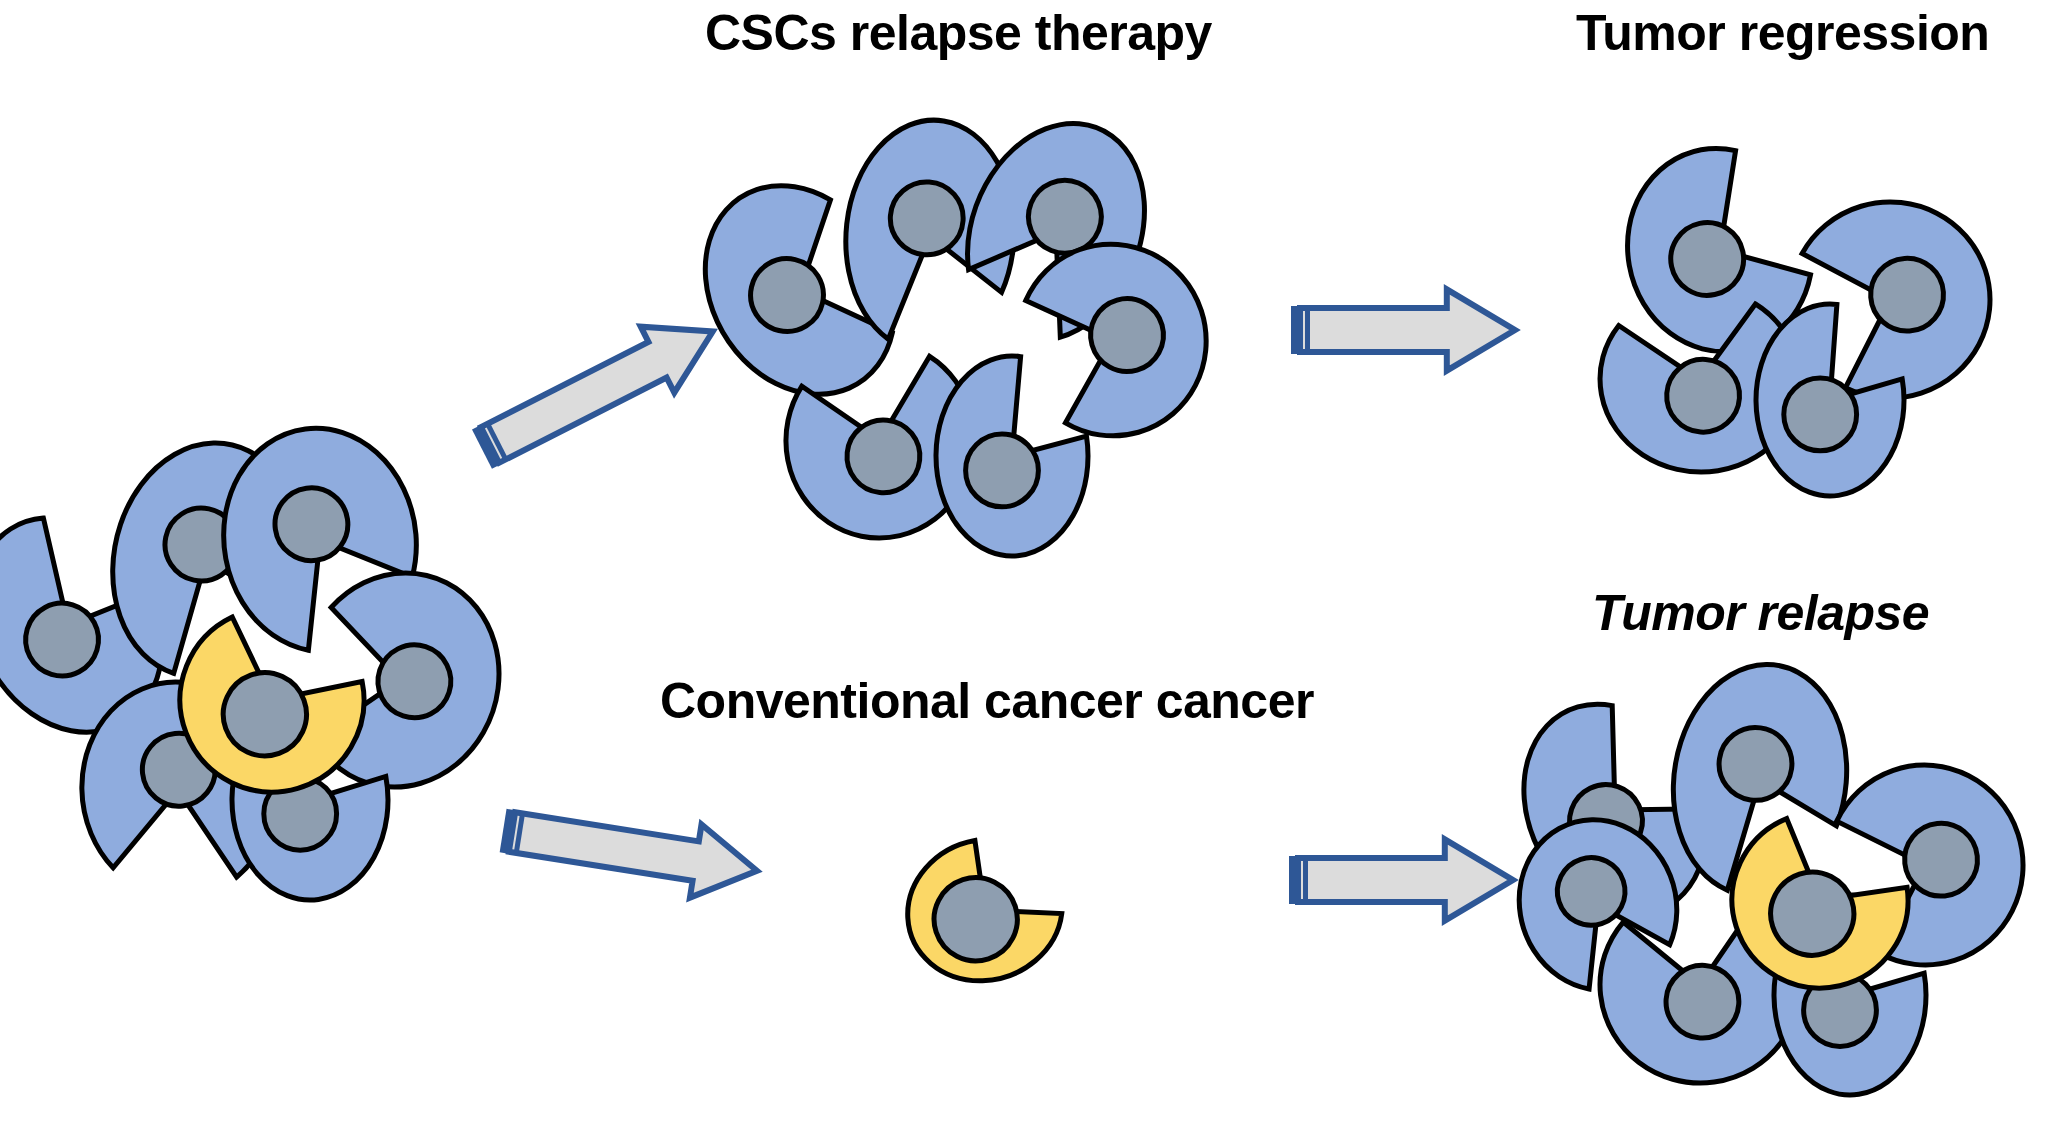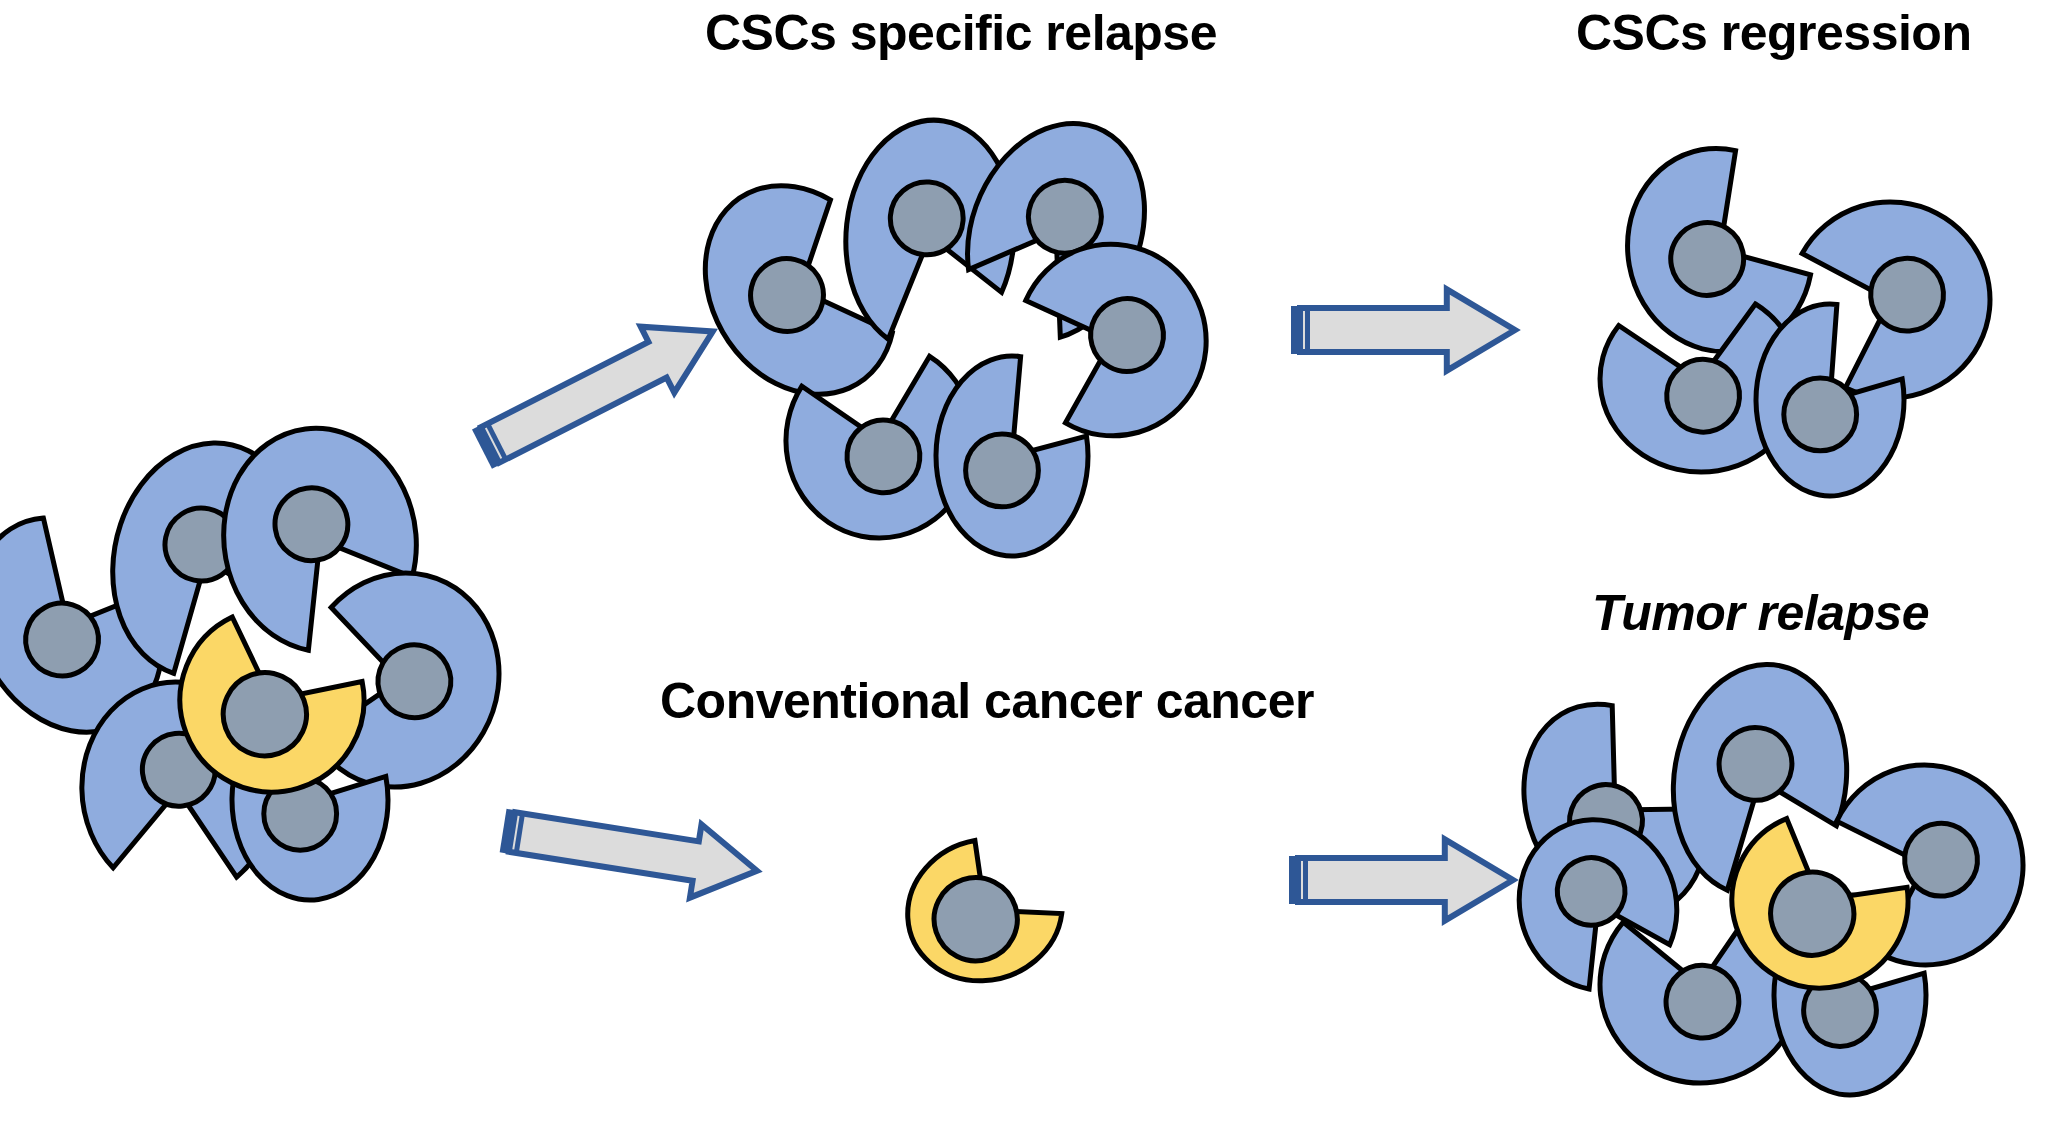--- a/index.html
+++ b/index.html
@@ -156,16 +156,16 @@
         <rect x="5" y="-21.0" width="5" height="42.0" fill="#2E5796"></rect>
       </g>
       <g transform="translate(1298,880) rotate(0)">
         <path d="M 0 -22 L 146.8 -22 L 146.8 -40.7 L 215 0 L 146.8 40.7 L 146.8 22 L 0 22 Z" fill="#DCDCDC" stroke="#2E5796" stroke-width="6" stroke-linejoin="miter"></path>
         <rect x="-9" y="-24.0" width="10" height="48.0" fill="#2E5796"></rect>
         <rect x="5" y="-23.0" width="5" height="46.0" fill="#2E5796"></rect>
       </g>
     </g>
 </svg>
 
-<div class="label" id="label-csc">CSCs specific relapse</div>
-<div class="label" id="label-regression">CSCs regression</div>
+<div class="label" id="label-csc">CSCs relapse therapy</div>
+<div class="label" id="label-regression">Tumor regression</div>
 <div class="label" id="label-conventional">Conventional cancer cancer</div>
 <div class="label" id="label-relapse">Tumor relapse</div>
 
 </body></html>

